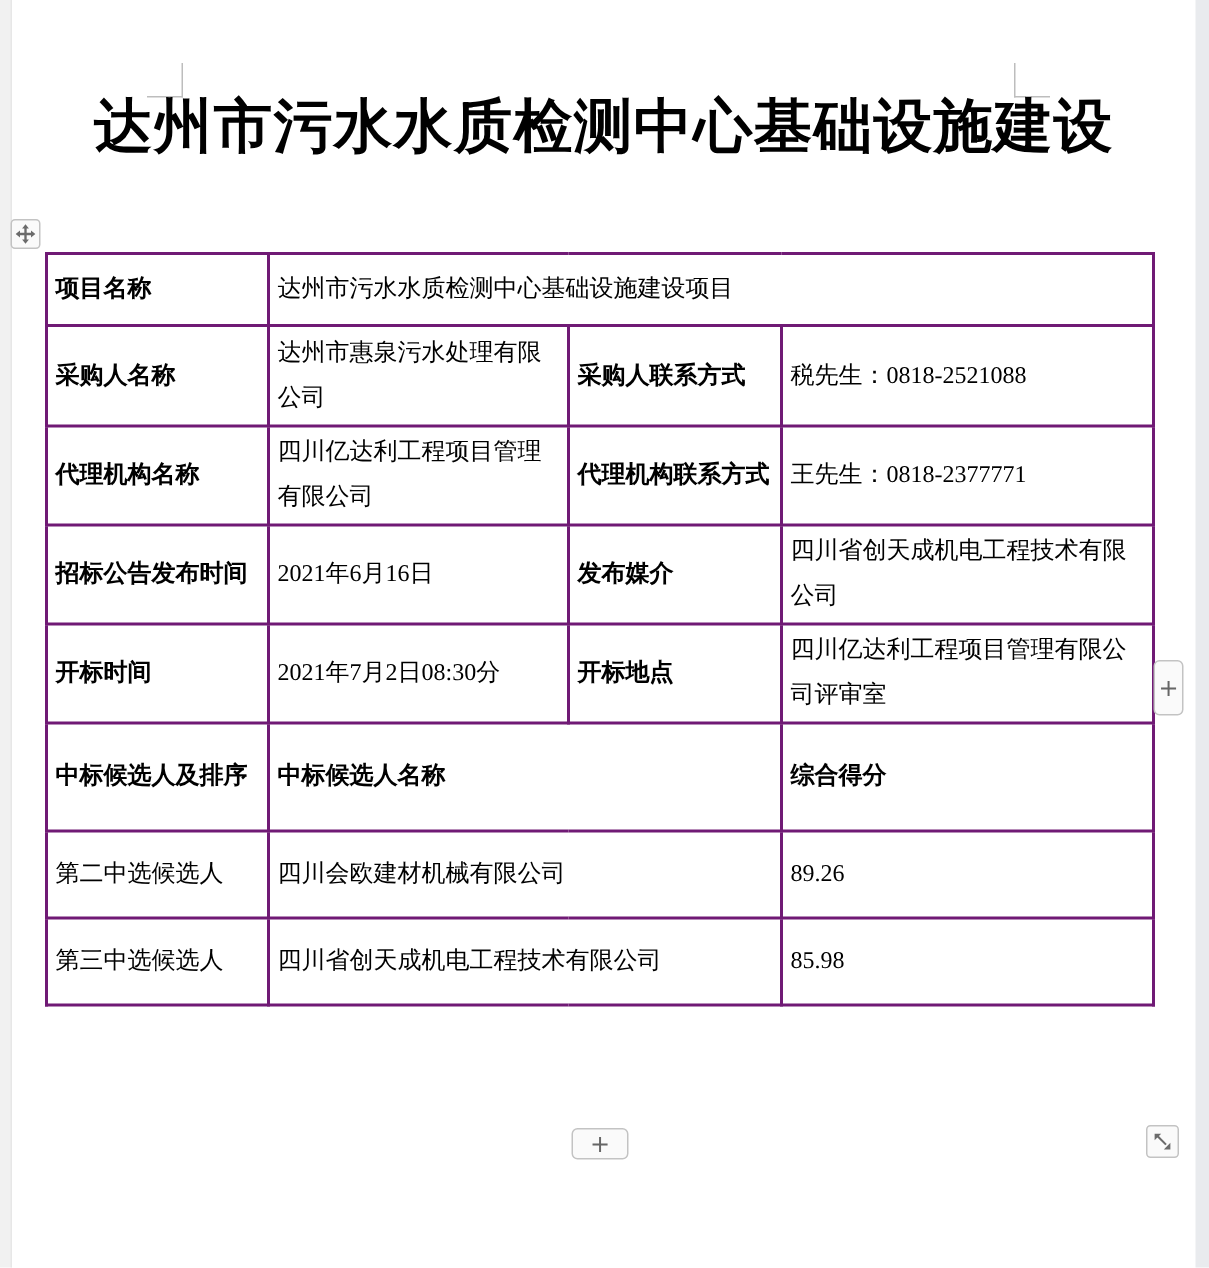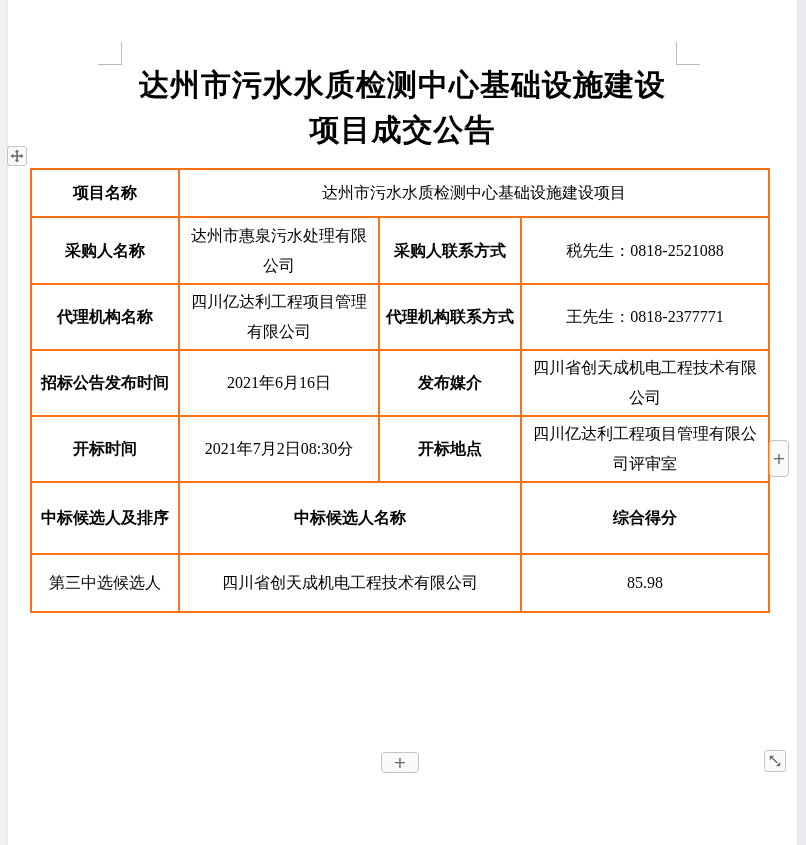--- a/index.html
+++ b/index.html
@@ -18,35 +18,34 @@
   .cropmark { position: absolute; background: #bdbdbd; }
   .cm-tl-v { left: 121px; top: 42px; width: 1px; height: 23px; }
   .cm-tl-h { left: 98px;  top: 64px; width: 24px; height: 1px; }
   .cm-tr-v { left: 676px; top: 42px; width: 1px; height: 23px; }
   .cm-tr-h { left: 676px; top: 64px; width: 24px; height: 1px; }
 
   .doc-title {
     position: absolute;
     left: 8px; top: 62px; width: 789px;
     text-align: center;
-    font-size: 30px; font-weight: bold;
+    font-size: 39px; font-weight: bold;
     line-height: 45px;
     letter-spacing: 1px;
   }
 
   table.announce {
     position: absolute;
     left: 30px; top: 168px;
     width: 738px;
     border-collapse: collapse;
     table-layout: fixed;
   }
   table.announce td {
-    border: 2px solid #f97316;
-    text-align: center;
+    border: 2px solid #701a75;
     vertical-align: middle;
     font-size: 16px;
     line-height: 30px;
     padding: 2px 5px;
     overflow: hidden;
   }
   td.lbl { font-weight: bold; }
   tr.r-project  td { height: 42px; }
   tr.r-info1    td { height: 61px; }
   tr.r-info     td { height: 60px; }
@@ -78,21 +77,20 @@
 <div class="gutter gutter-left"></div>
 <div class="gutter gutter-right"></div>
 
 <div class="cropmark cm-tl-v"></div>
 <div class="cropmark cm-tl-h"></div>
 <div class="cropmark cm-tr-v"></div>
 <div class="cropmark cm-tr-h"></div>
 
 <div class="doc-title">
   <div>达州市污水水质检测中心基础设施建设</div>
-  <div>项目成交公告</div>
 </div>
 
 <button class="ctrl move-handle" title="">
   <span class="icon">
     <svg width="14" height="14" viewBox="0 0 16 16" aria-hidden="true">
       <path d="M8 0.5 L10.6 3.8 H8.9 V7.1 H12.2 V5.4 L15.5 8 L12.2 10.6 V8.9 H8.9 V12.2 H10.6 L8 15.5 L5.4 12.2 H7.1 V8.9 H3.8 V10.6 L0.5 8 L3.8 5.4 V7.1 H7.1 V3.8 H5.4 Z" fill="#6b6b6b"></path>
     </svg>
   </span>
 </button>
 
@@ -131,20 +129,25 @@
       <td>2021年7月2日08:30分</td>
       <td class="lbl">开标地点</td>
       <td>四川亿达利工程项目管理有限公司评审室</td>
     </tr>
     <tr class="r-chead">
       <td class="lbl">中标候选人及排序</td>
       <td class="lbl" colspan="2">中标候选人名称</td>
       <td class="lbl">综合得分</td>
     </tr>
     <tr class="r-cand">
+      <td>第二中选候选人</td>
+      <td colspan="2">四川会欧建材机械有限公司</td>
+      <td>89.26</td>
+    </tr>
+    <tr class="r-cand">
       <td>第三中选候选人</td>
       <td colspan="2">四川省创天成机电工程技术有限公司</td>
       <td>85.98</td>
     </tr>
   </tbody>
 </table>
 
 <button class="ctrl insert-col">
   <span>+</span>
 </button>

